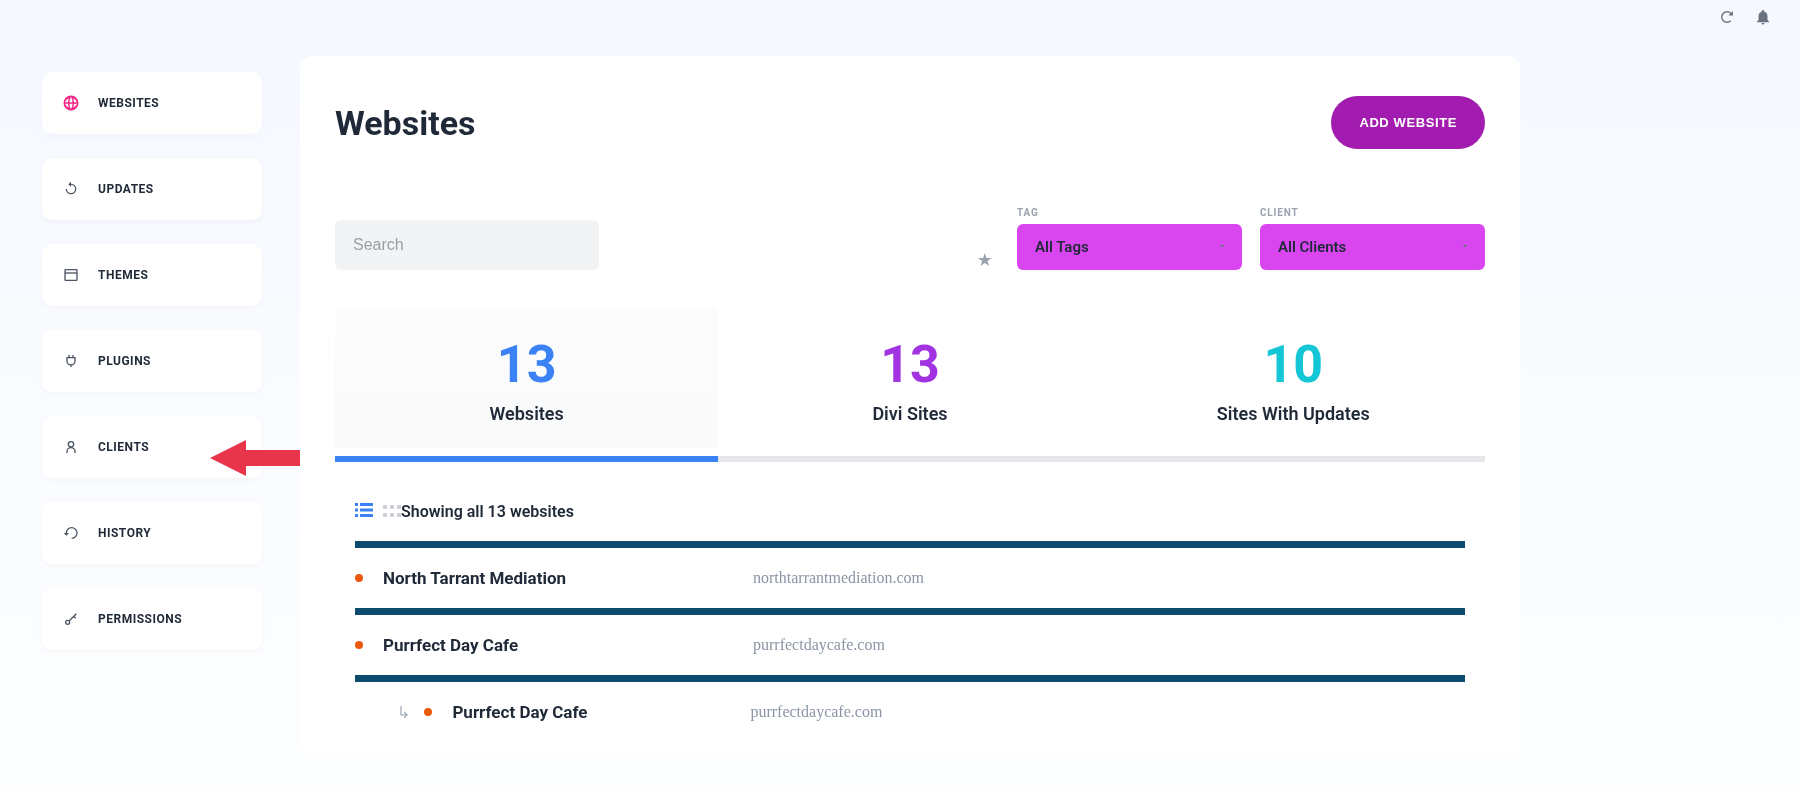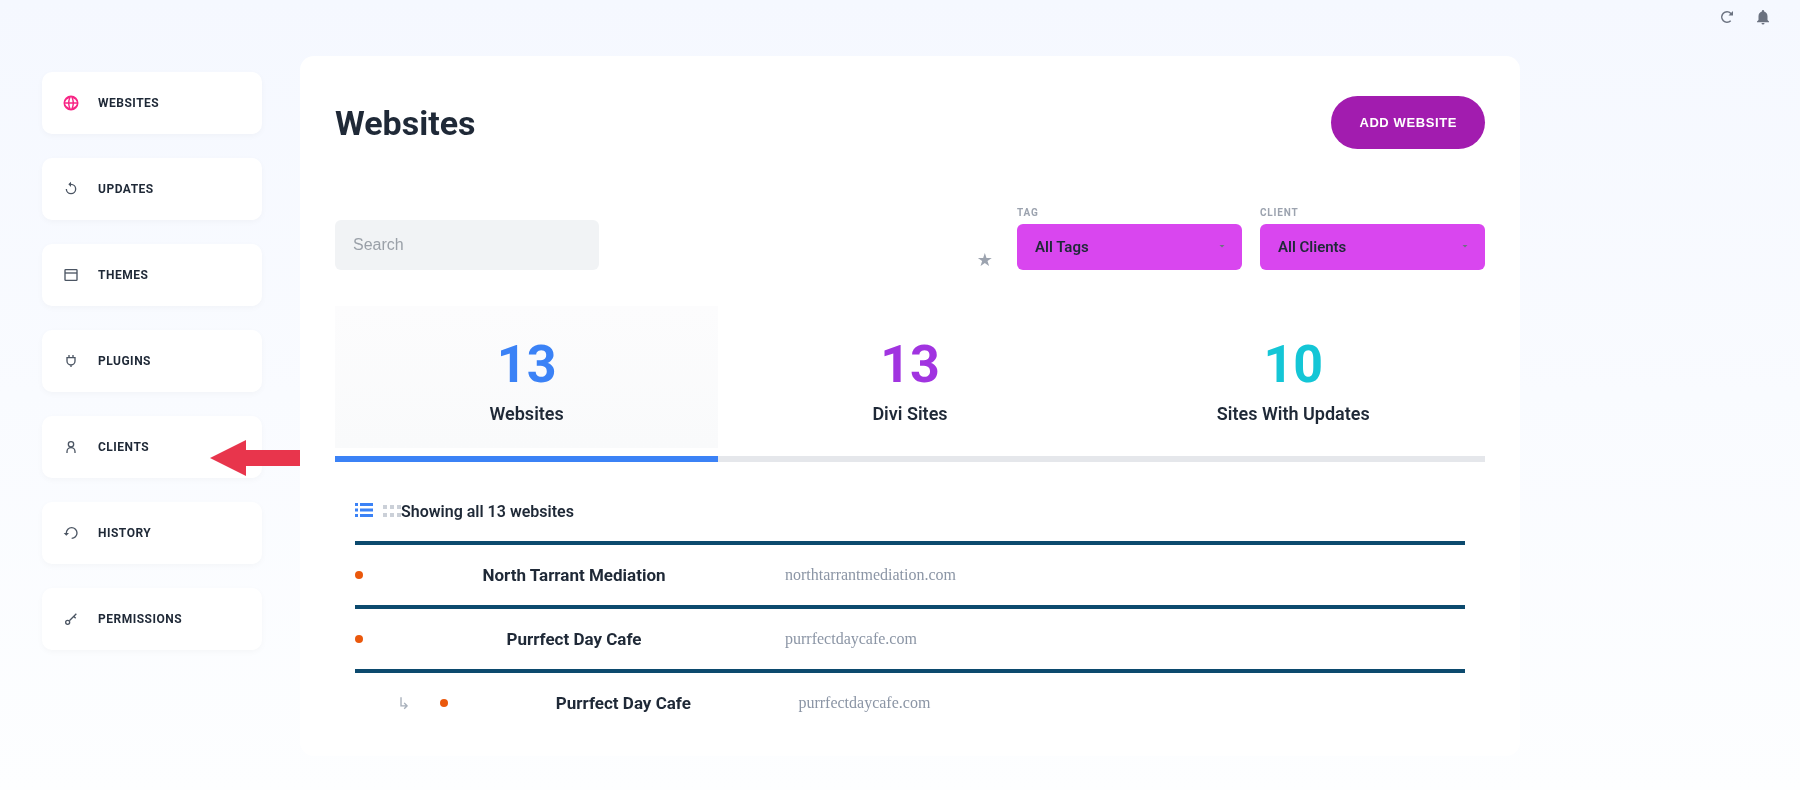--- a/index.html
+++ b/index.html
@@ -114,23 +114,22 @@
 .bar { height: 6px; background: #e5e7eb; display: flex; margin-bottom: 40px; }
 .bar .fill { background: #3b82f6; width: 33.33%; height: 100%; }
 .list-header { display: flex; justify-content: flex-start; align-items: center; padding: 0 20px 20px 20px; }
 .view-toggle { display: flex; gap: 10px; align-items: center; }
 .showing { font-size: 16px; font-weight: 600; color: #1f2937; }
 .rows { padding: 0 20px; }
 .row {
   display: flex;
   align-items: center;
   padding: 20px 0;
-  border-top: 4px solid #0c4a6e;
-  gap: 36px;
-  text-align: center;
+  border-top: 7px solid #0c4a6e;
+  gap: 20px;
 }
 .row .dot { width: 8px; height: 8px; border-radius: 50%; background: #ea580c; flex-shrink: 0; }
 .row .name { font-size: 17px; font-weight: 700; color: #1f2937; width: 350px; }
 .row .url { font-size: 16px; color: #8b95a5; font-family: Liberation Serif, serif; }
 .row.child { padding-left: 42px; }
 .row.child .child-arrow { color: #a8b0bb; margin-right: -6px; }
 .row.child .name { width: 278px; }
 </style>
 </head>
 <body>

